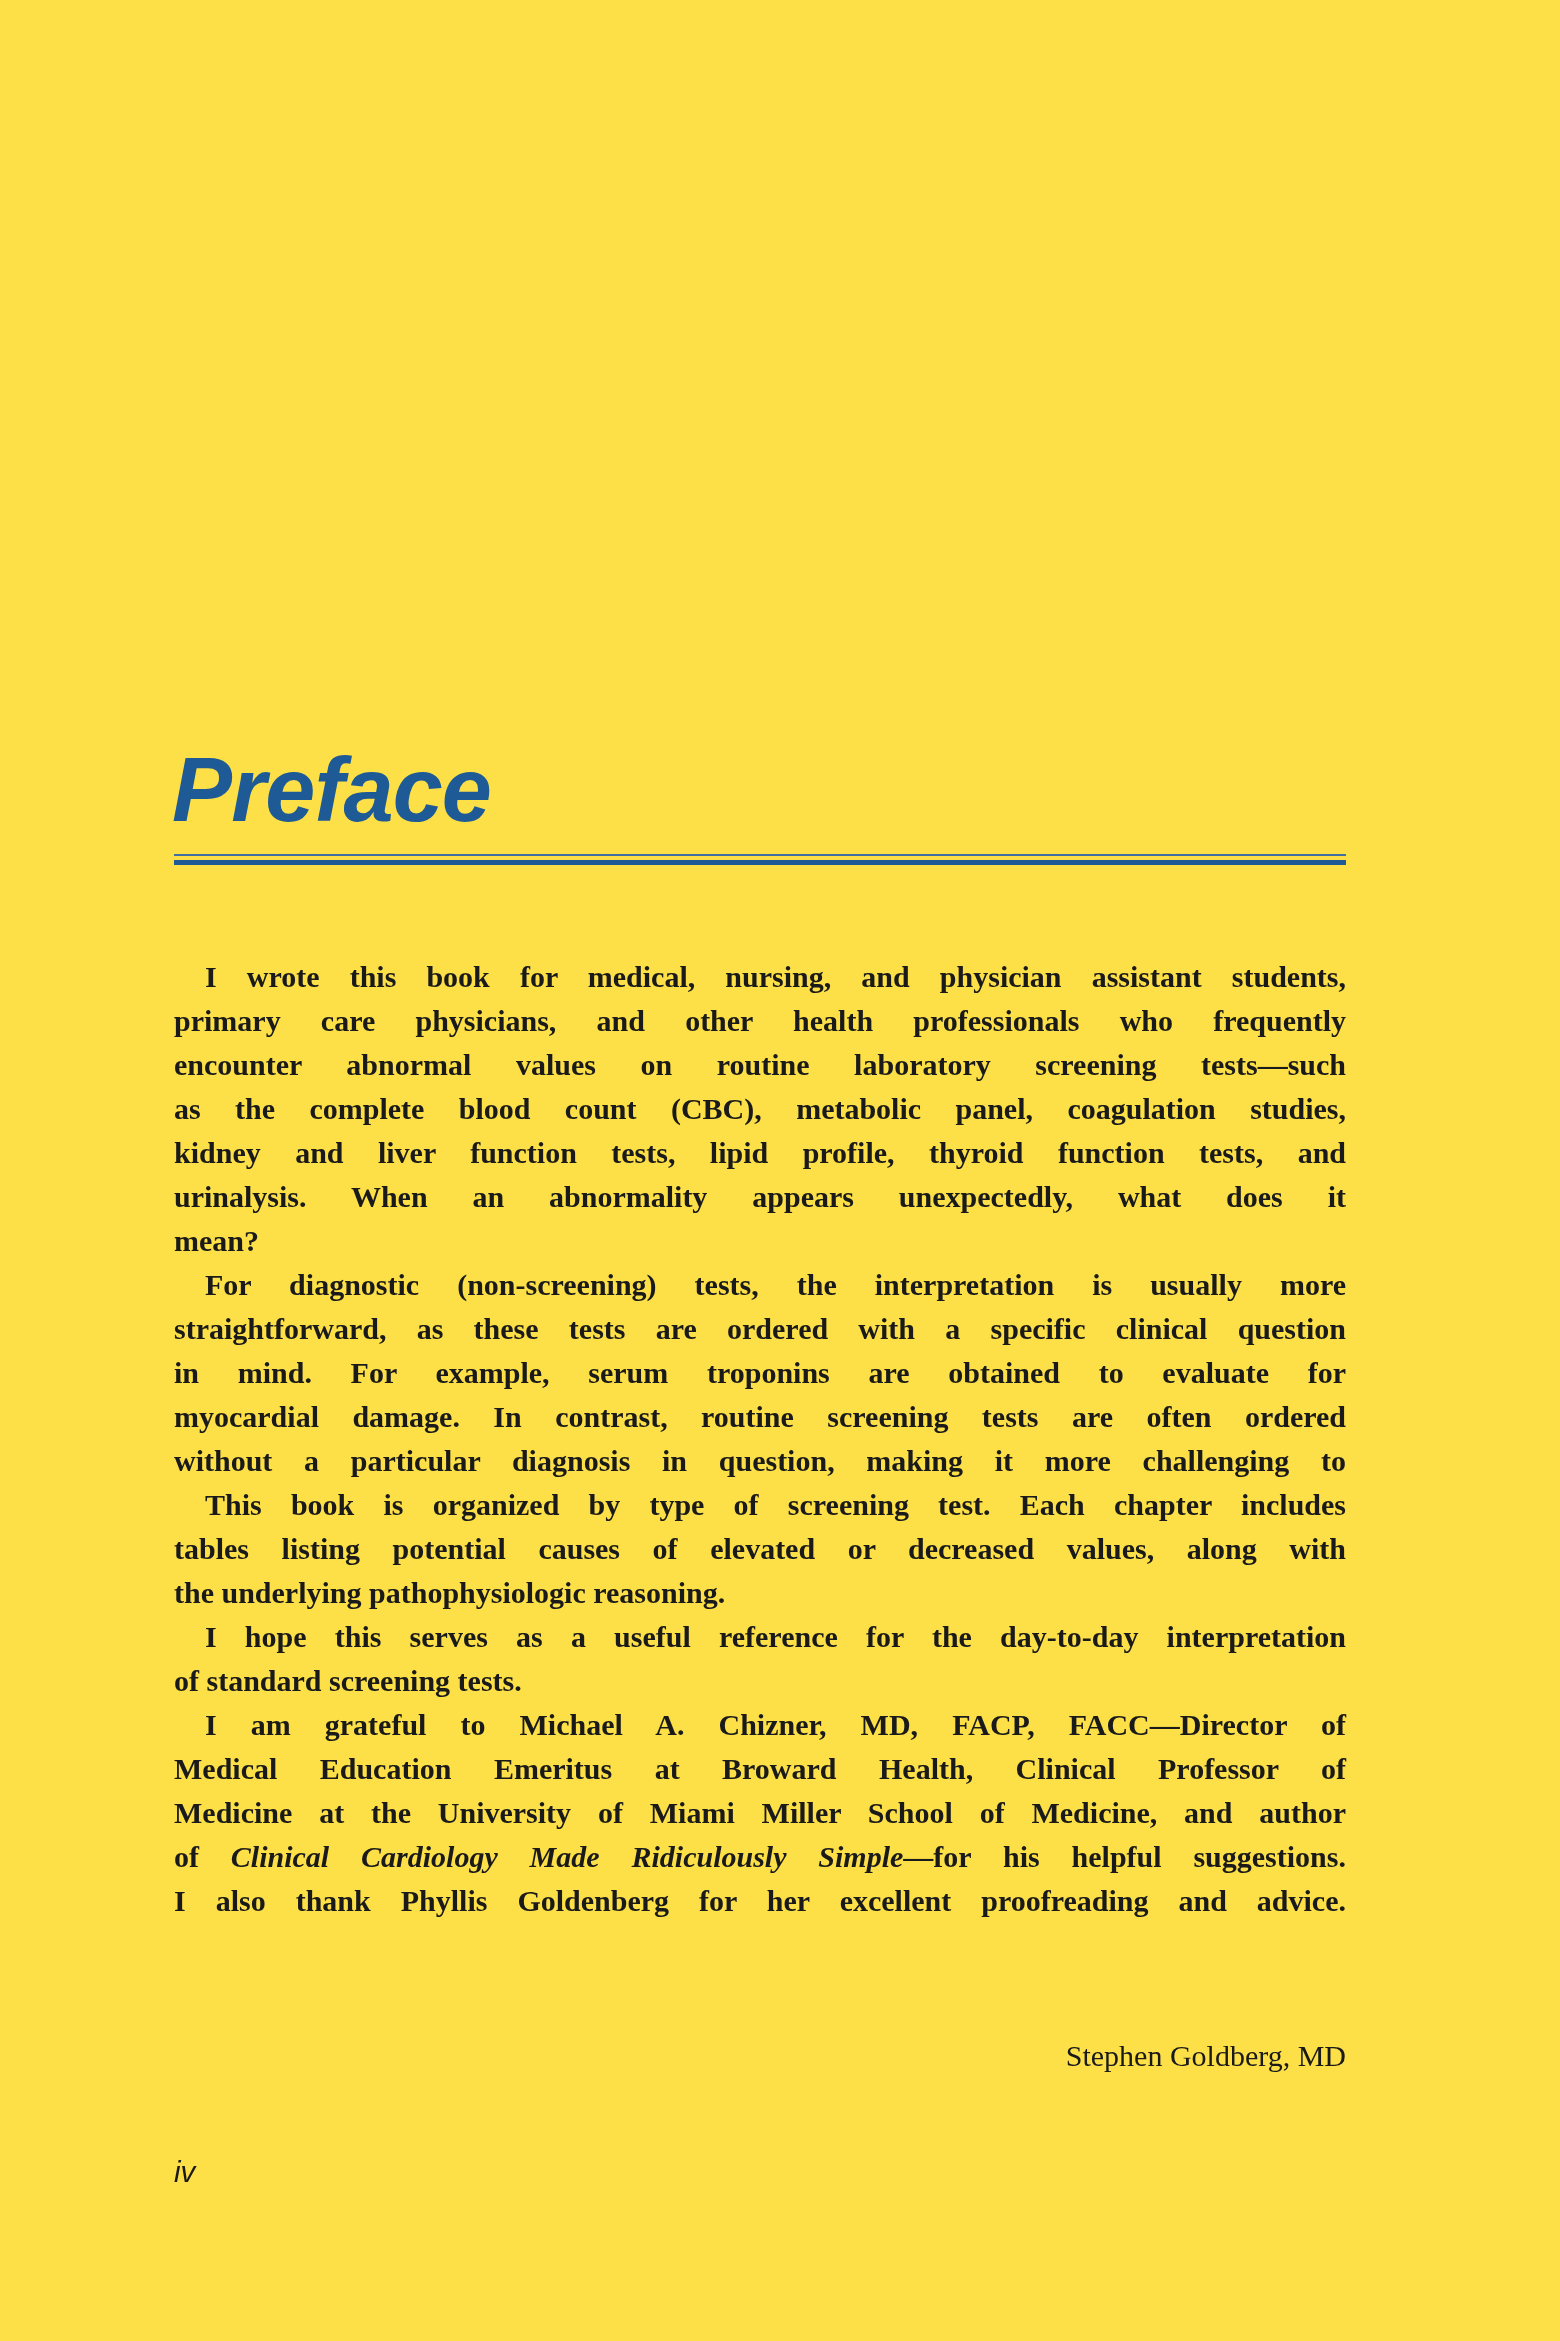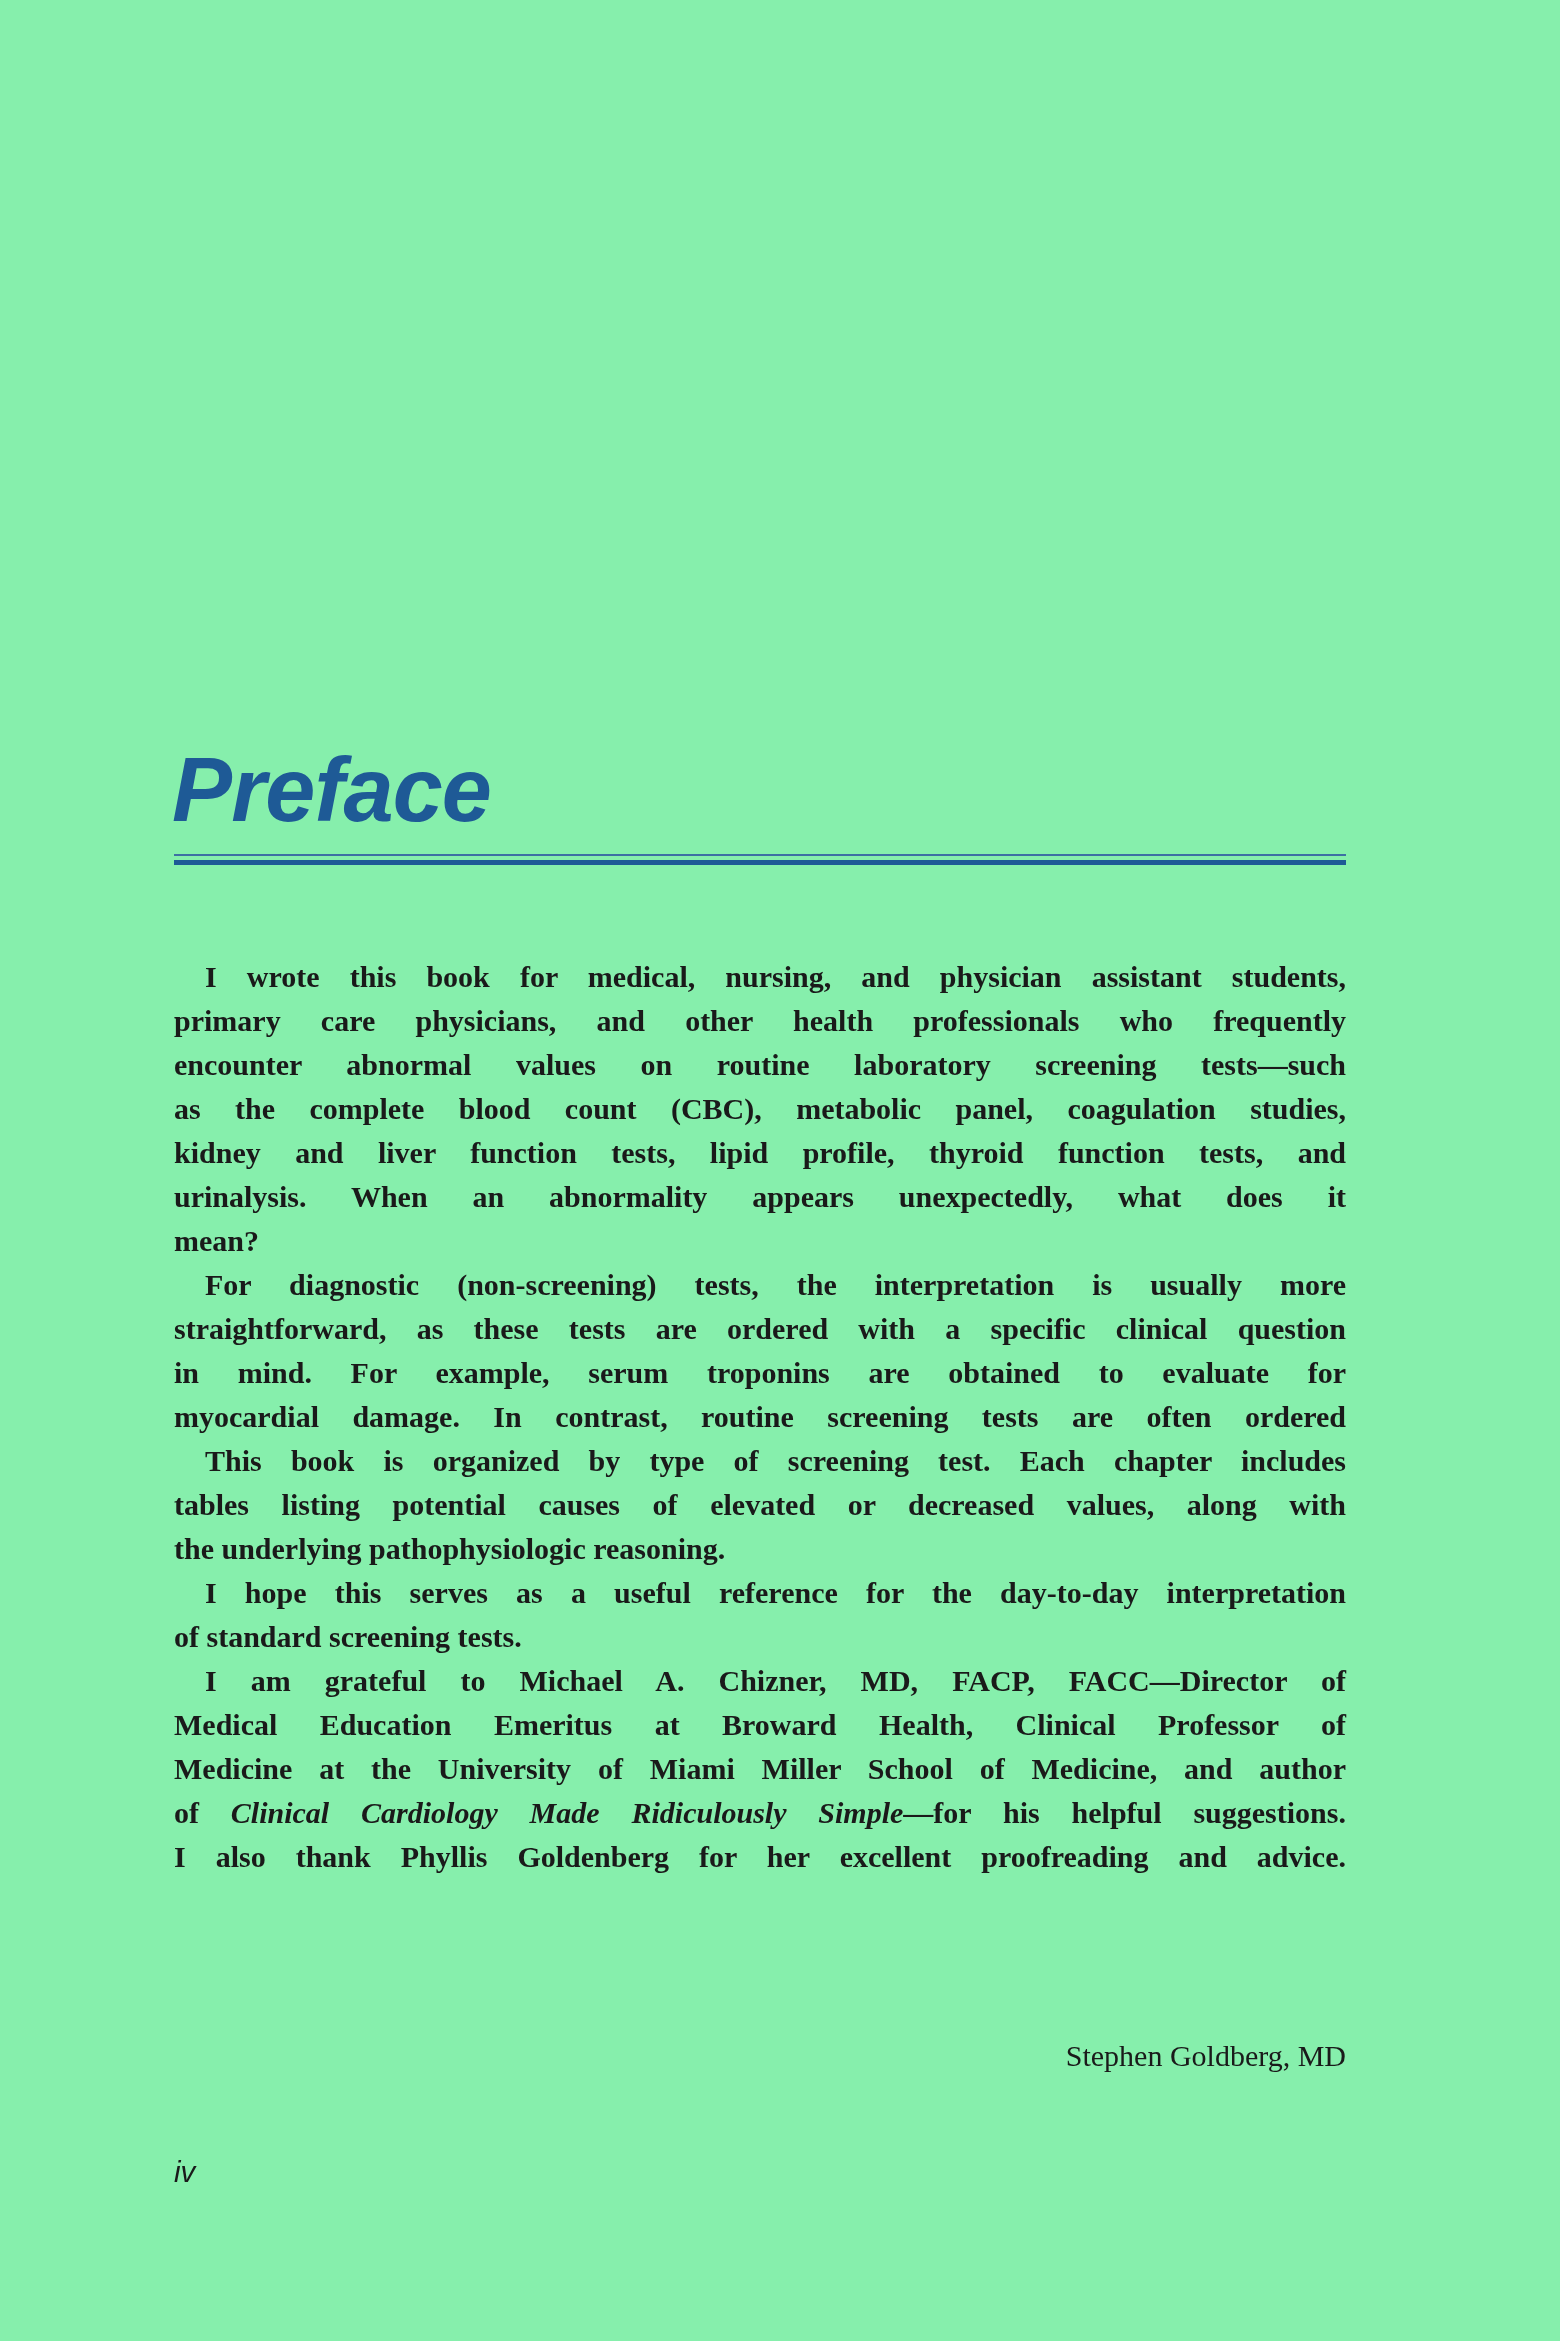--- a/index.html
+++ b/index.html
@@ -1,17 +1,17 @@
 <!DOCTYPE html>
 <html style="font-size:14px"><head>
 <meta charset="utf-8">
 <style>
   html, body { margin: 0; padding: 0; background: #ffffff; }
   body { width: 1561px; height: 2342px; position: relative; overflow: hidden; }
-  .page { position: absolute; left: 0; top: 0; width: 1561px; height: 2342px; background: #86efac; }
+  .page { position: absolute; left: 0; top: 0; width: 1561px; height: 2342px; background: #fde047; }
   .title {
     position: absolute; left: 172px; top: 738px;
     font-family: "Liberation Sans", sans-serif;
     font-weight: bold; font-style: italic;
     font-size: 90px; line-height: 104px;
     color: #1e5a96; letter-spacing: -0.9px; margin: 0;
   }
   .rule-thin { position: absolute; left: 174px; width: 1172px; top: 854px; height: 1.7px; background: #3d6fa3; }
   .rule-thick { position: absolute; left: 174px; width: 1172px; top: 860px; height: 5.2px; background: #1e5a96; }
   .body {
@@ -56,20 +56,21 @@
       <span class="line">kidney and liver function tests, lipid profile, thyroid function tests, and</span>
       <span class="line">urinalysis. When an abnormality appears unexpectedly, what does it</span>
       <span class="line last">mean?</span>
     </div>
 
     <div>
       <span class="line indent">For diagnostic (non-screening) tests, the interpretation is usually more</span>
       <span class="line">straightforward, as these tests are ordered with a specific clinical question</span>
       <span class="line">in mind. For example, serum troponins are obtained to evaluate for</span>
       <span class="line">myocardial damage. In contrast, routine screening tests are often ordered</span>
+      <span class="line">without a particular diagnosis in question, making it more challenging to</span>
     </div>
 
     <div>
       <span class="line indent">This book is organized by type of screening test. Each chapter includes</span>
       <span class="line">tables listing potential causes of elevated or decreased values, along with</span>
       <span class="line last">the underlying pathophysiologic reasoning.</span>
     </div>
 
     <div>
       <span class="line indent">I hope this serves as a useful reference for the day-to-day interpretation</span>

